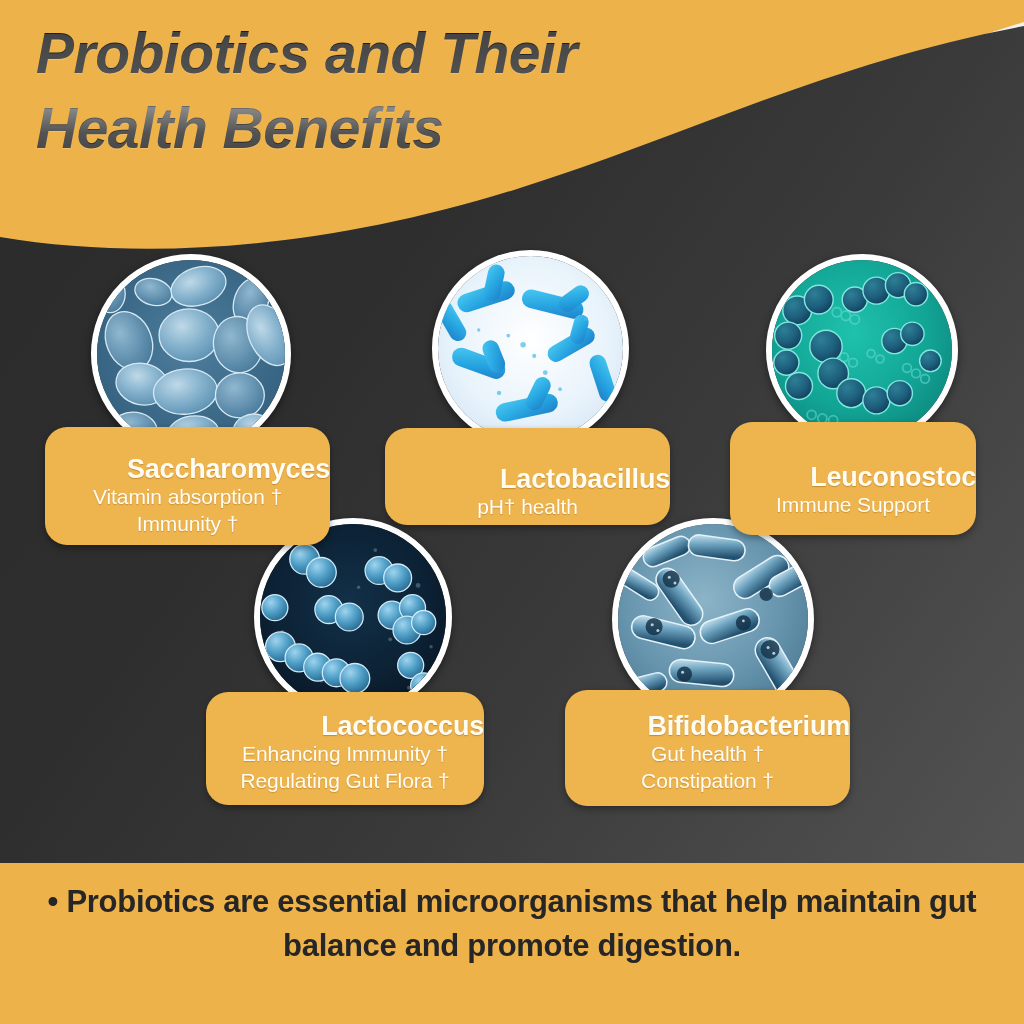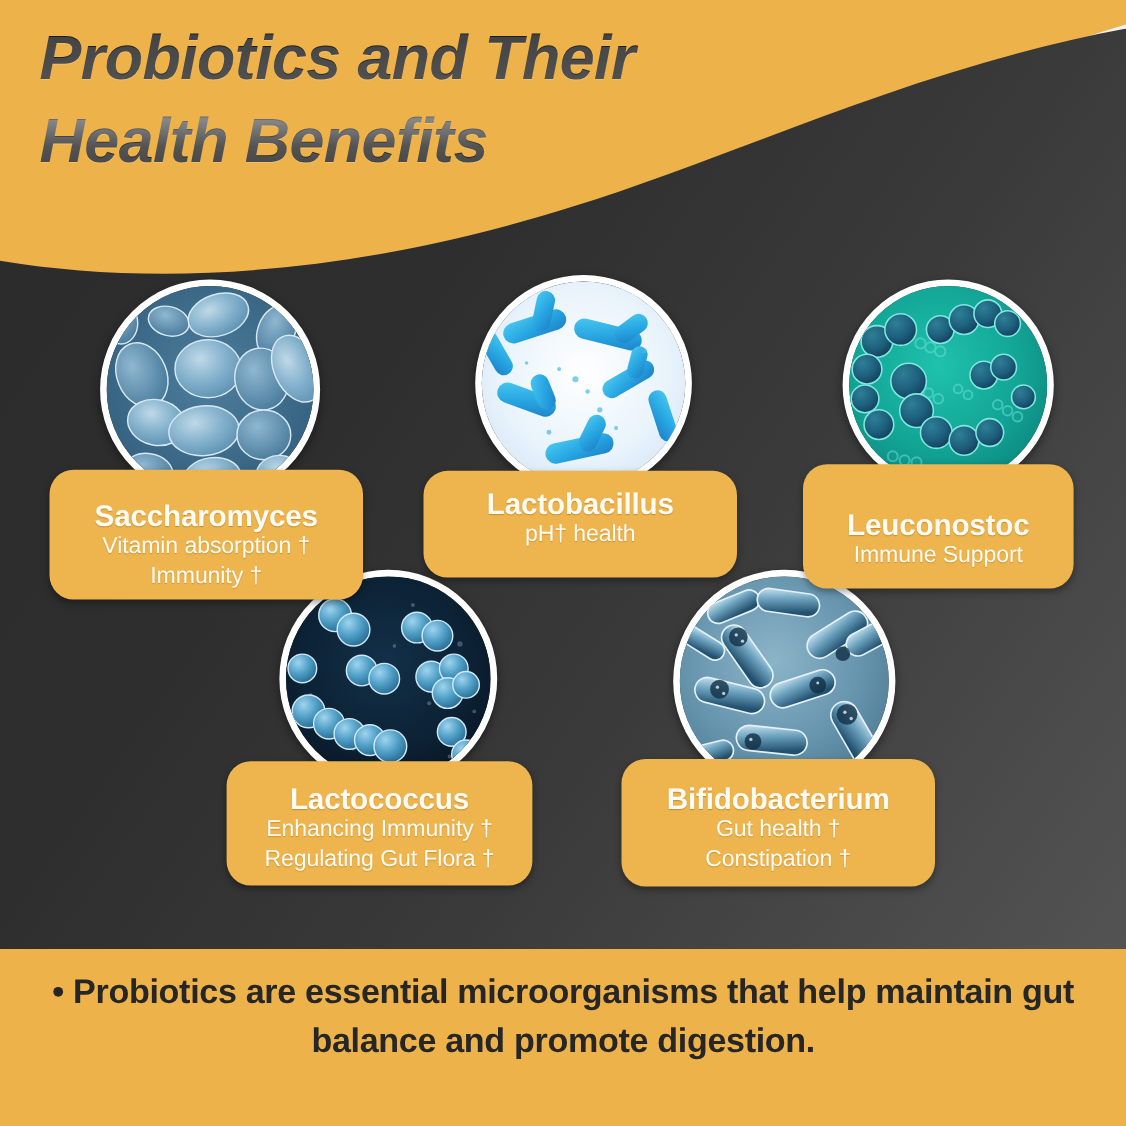--- a/index.html
+++ b/index.html
@@ -65,20 +65,21 @@
     color:#fffdf3;
     text-align:center;
     display:flex;flex-direction:column;justify-content:flex-end;
     padding-bottom:7px;
     box-sizing:border-box;
   }
   .card .name{
     font-size:27px;font-weight:bold;line-height:1.12;
     letter-spacing:-0.2px;
     text-shadow:0 1px 1px rgba(120,70,0,.35);
+    text-align:right;
   }
   .card .benefit{
     font-size:21px;font-weight:normal;line-height:1.28;
     letter-spacing:-0.1px;
     text-shadow:0 1px 1px rgba(120,70,0,.3);
   }
 
   
   .footer{
     position:absolute;left:0;top:880px;width:1024px;
@@ -345,21 +346,21 @@
       </g>
     </svg>
   </div>
 
   <div class="card" style="left:45px;top:427px;width:285px;height:118px;">
     <div class="name">Saccharomyces</div>
     <div class="benefit">Vitamin absorption †</div>
     <div class="benefit">Immunity  †</div>
   </div>
 
-  <div class="card" style="left:385px;top:428px;width:285px;height:97px;padding-bottom:25px;">
+  <div class="card" style="left:385px;top:428px;width:285px;height:97px;padding-bottom:4px;">
     <div class="name">Lactobacillus</div>
     <div class="benefit">pH† health</div>
   </div>
 
   <div class="card" style="left:730px;top:422px;width:246px;height:113px;padding-bottom:16px;">
     <div class="name">Leuconostoc</div>
     <div class="benefit">Immune Support</div>
   </div>
 
   <div class="card" style="left:206px;top:692px;width:278px;height:113px;padding-bottom:10px;">

